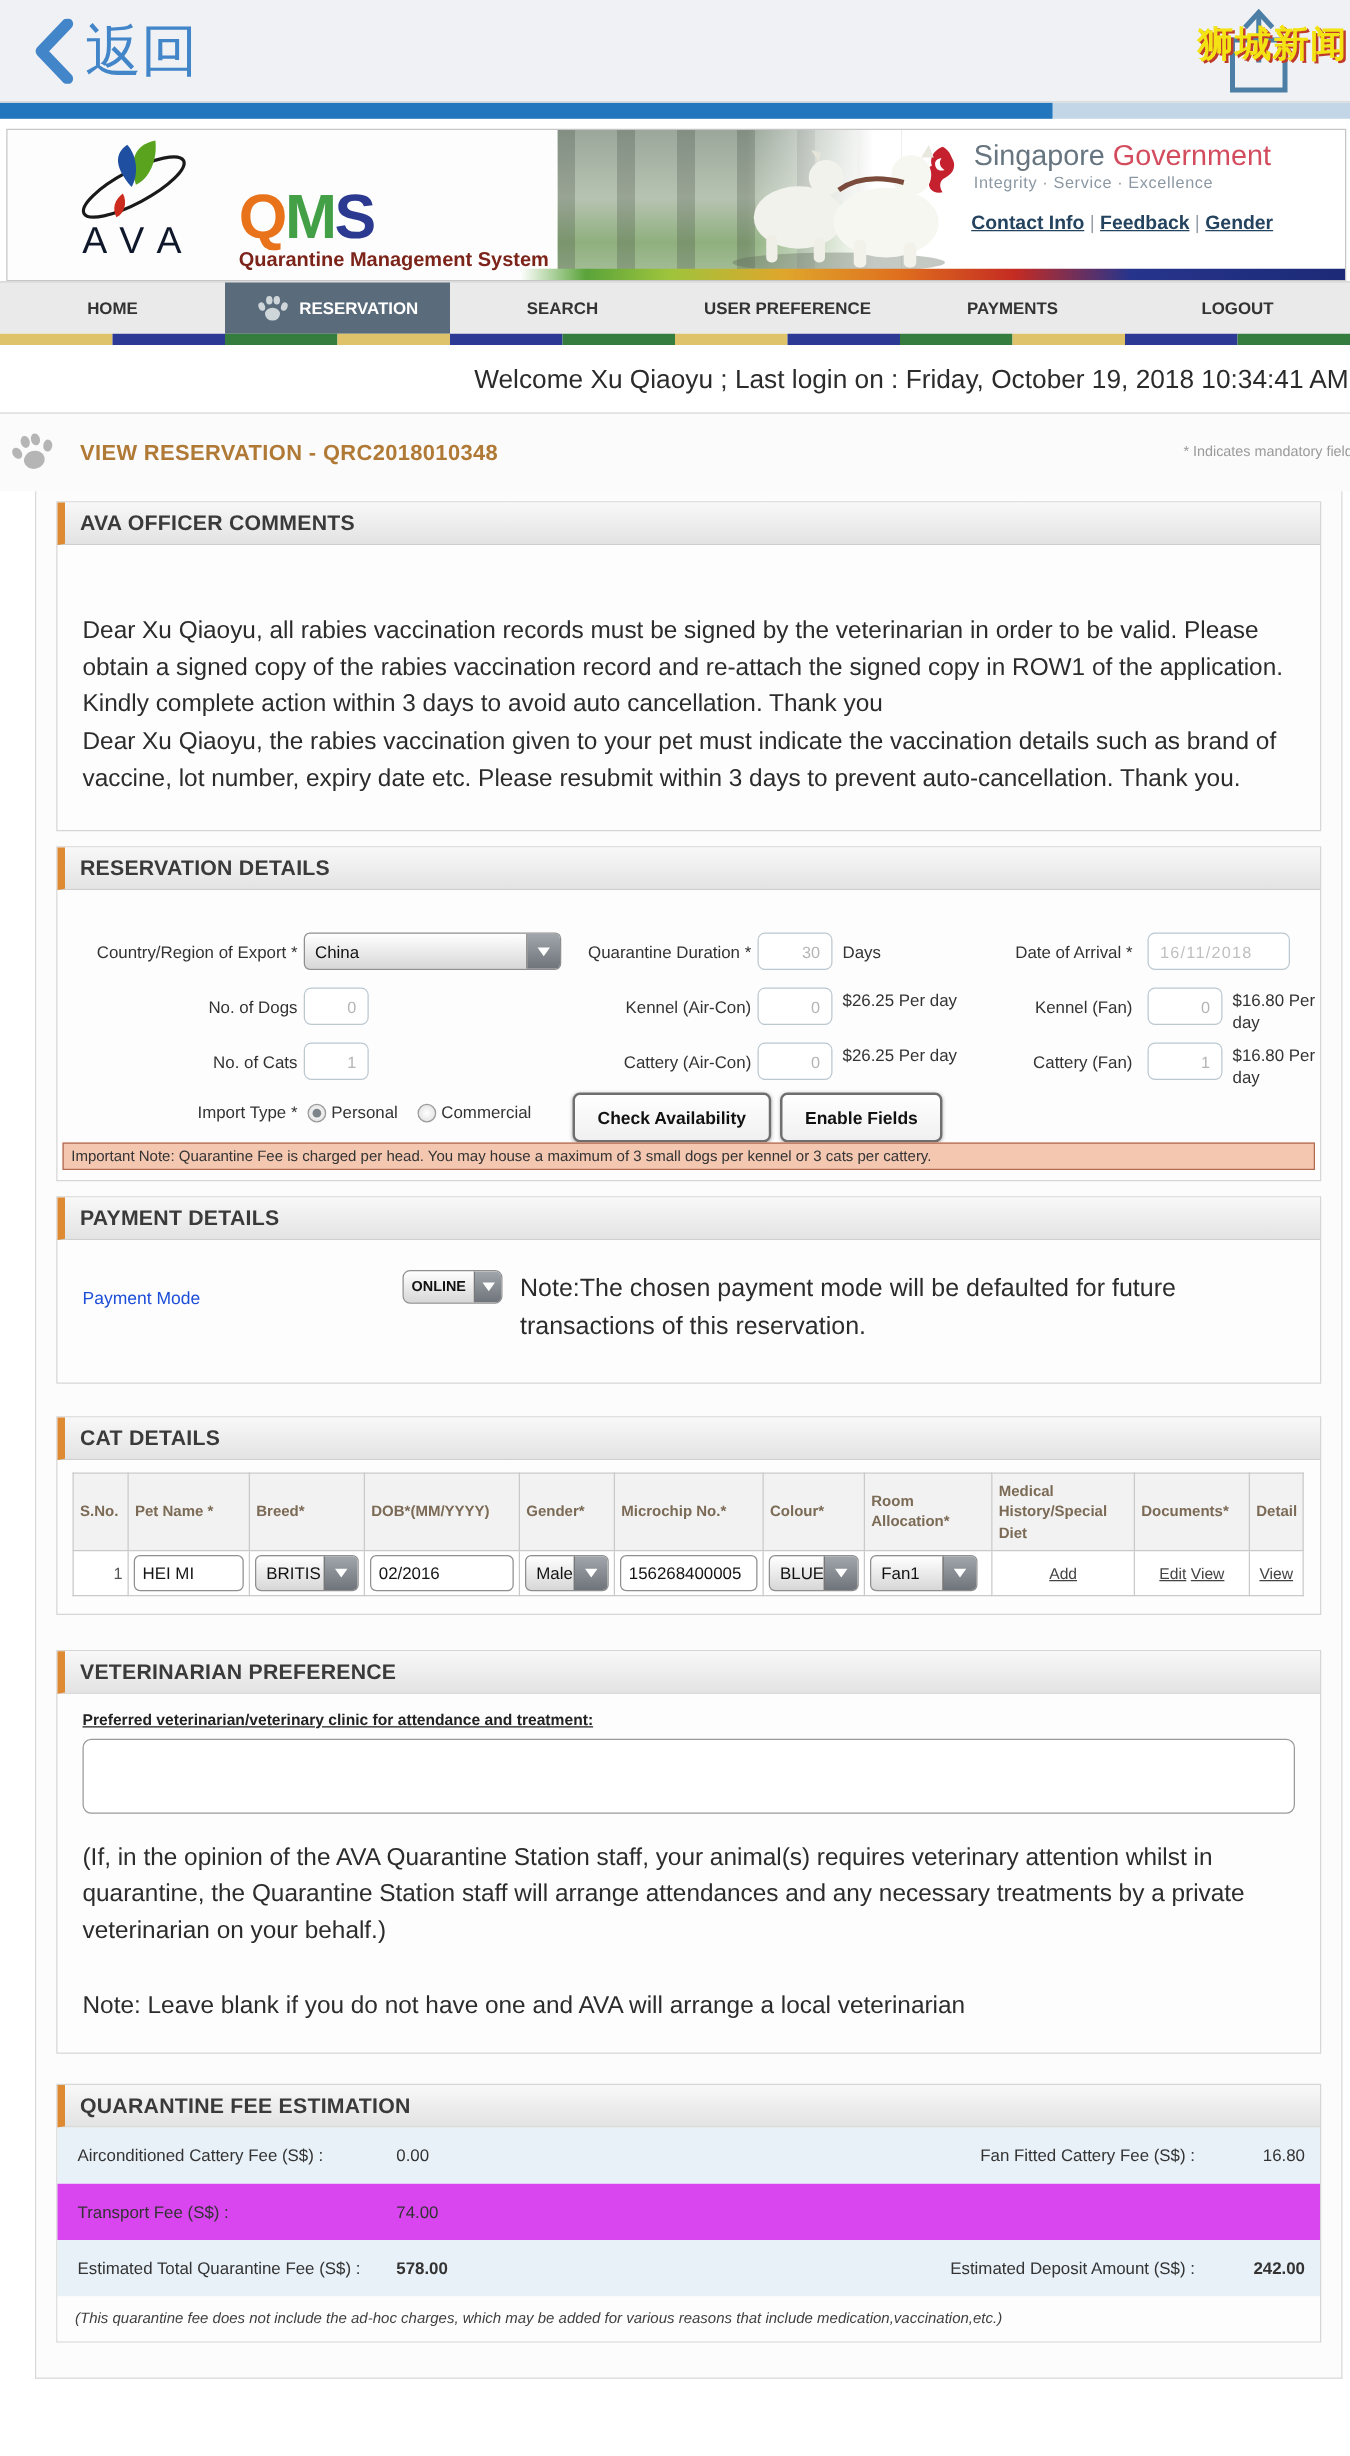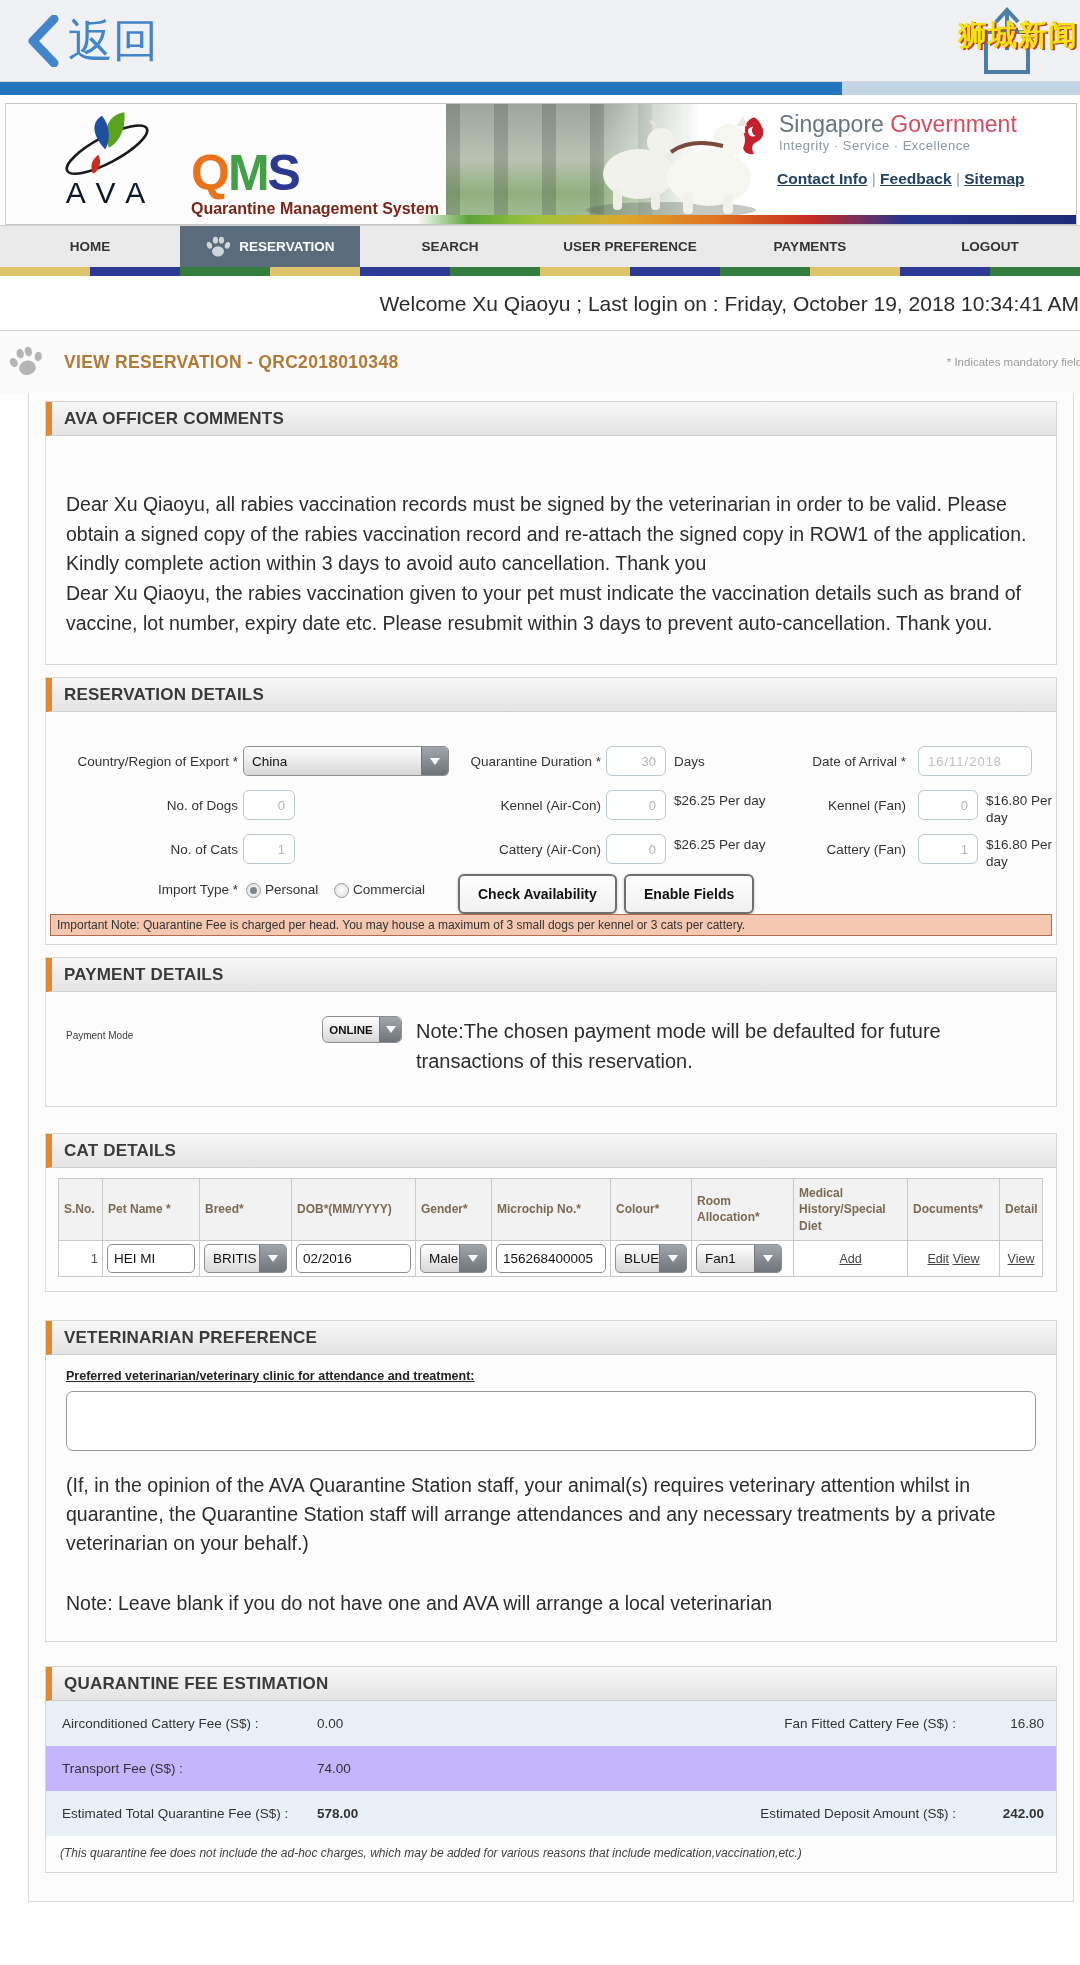--- a/index.html
+++ b/index.html
@@ -111,21 +111,21 @@
   .rdot.sel::after { content:""; position:absolute; inset:3px; border-radius:50%; background:#7d848a; }
   .mini-btn { background:linear-gradient(#ffffff,#f0f0f0); border:2px solid #6f6f6f; border-radius:6px;
     font-weight:bold; font-size:14px; color:#111; height:40px; padding:0 18px; cursor:pointer;
     box-shadow:0 1px 3px rgba(0,0,0,.25); font-family:inherit; }
   .imp-note { position:absolute; left:4px; right:4px; bottom:8px; background:#f4c7b1;
     border:1px solid #b26a50; font-size:12px; color:#333; padding:3px 6px; white-space:nowrap;
     overflow:hidden; }
 
   
   .pay-body { padding:24px 20px 30px; display:flex; align-items:flex-start; }
-  .pay-label { width:310px; font-size:10px; color:#404040; padding-top:14px; }
+  .pay-label { width:310px; font-size:14px; color:#1d4ed8; padding-top:14px; }
   .dd.small { height:27px; width:96px; border-radius:6px; }
   .dd.small .val { font-size:11.5px; font-weight:bold; padding:0 6px; }
   .dd.small .dd-btn { width:22px; }
   .pay-note { font-size:20px; color:#2c2c2c; line-height:1.5; margin-left:14px; max-width:620px; }
 
   
   .cat-body { padding:10px 12px 14px; }
   table.cat { border-collapse:collapse; width:984px; table-layout:fixed; }
   table.cat th, table.cat td { border:1px solid #c9c9c9; }
   table.cat th { background:#f2f2f2; font-size:12px; color:#7b6a55; font-weight:bold;
@@ -141,21 +141,21 @@
   .vet-body { padding:14px 20px 26px; }
   .vet-label { font-size:12.5px; font-weight:bold; color:#222;text-decoration:underline; }
   .vet-ta { margin-top:8px; width:100%; height:60px; border:1px solid #9a9a9a; border-radius:7px;
     resize:none; font-family:inherit; font-size:14px; padding:6px; background:#fff; }
   .vet-text { margin-top:16px; font-size:19.5px; color:#2c2c2c; line-height:1.5; }
   .vet-note { margin-top:34px; font-size:19.5px; color:#2c2c2c; }
 
   
   .fee-row { display:flex; align-items:center; height:45px; padding:0 12px 0 16px; font-size:13.5px; color:#333; }
   .fee-row.alt1 { background:#e8f1f8; }
-  .fee-row.alt2 { background:#c4b5fd; }
+  .fee-row.alt2 { background:#d946ef; }
   .fl1 { width:255px; } .fv1 { width:78px; text-align:left; }
   .fl2 { margin-left:auto; text-align:right; } .fv2 { width:88px; text-align:right; }
   .bold { font-weight:bold; }
   .fee-note { padding:10px 14px 12px; font-size:12px; color:#3f3f3f; font-style:italic; background:#fcfdfc; }
 </style>
 </head>
 <body>
 
 <div class="phone-bar">
   <div class="back-btn">
@@ -218,21 +218,21 @@
       <div>
         <div class="gov-name"><span class="gov-sg">Singapore </span><span class="gov-gov">Government</span></div>
         <div class="gov-motto">Integrity · Service · Excellence</div>
       </div>
     </div>
     <div class="gov-links">
       <a>Contact Info</a>
       <span>|</span>
       <a>Feedback</a>
       <span>|</span>
-      <a>Sitemap</a>
+      <a>Gender</a>
     </div>
   </div>
   <div class="rainbow"></div>
 </div>
 
 <div class="nav">
   <div class="nav-item">
       <span>HOME</span>
     </div>
   <div class="nav-item active">

